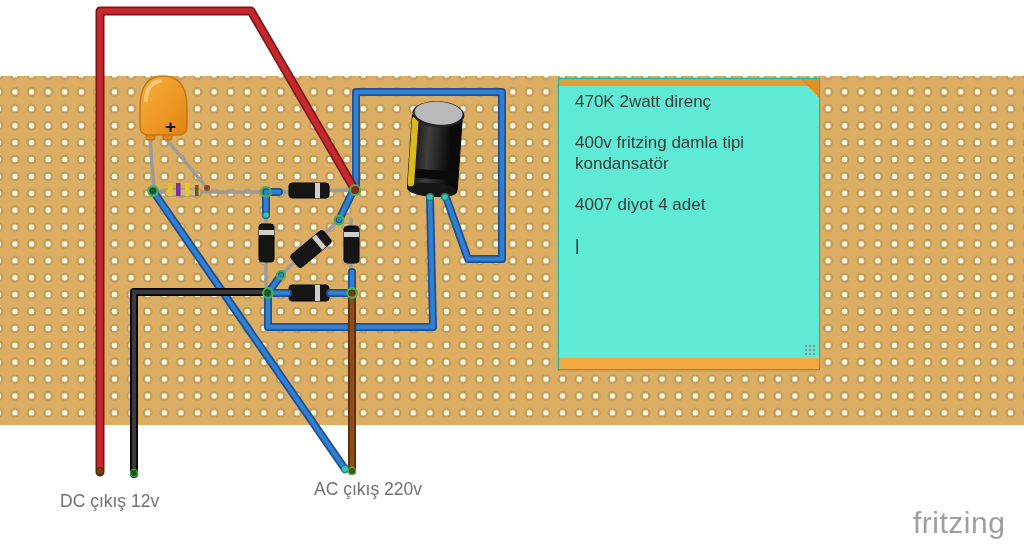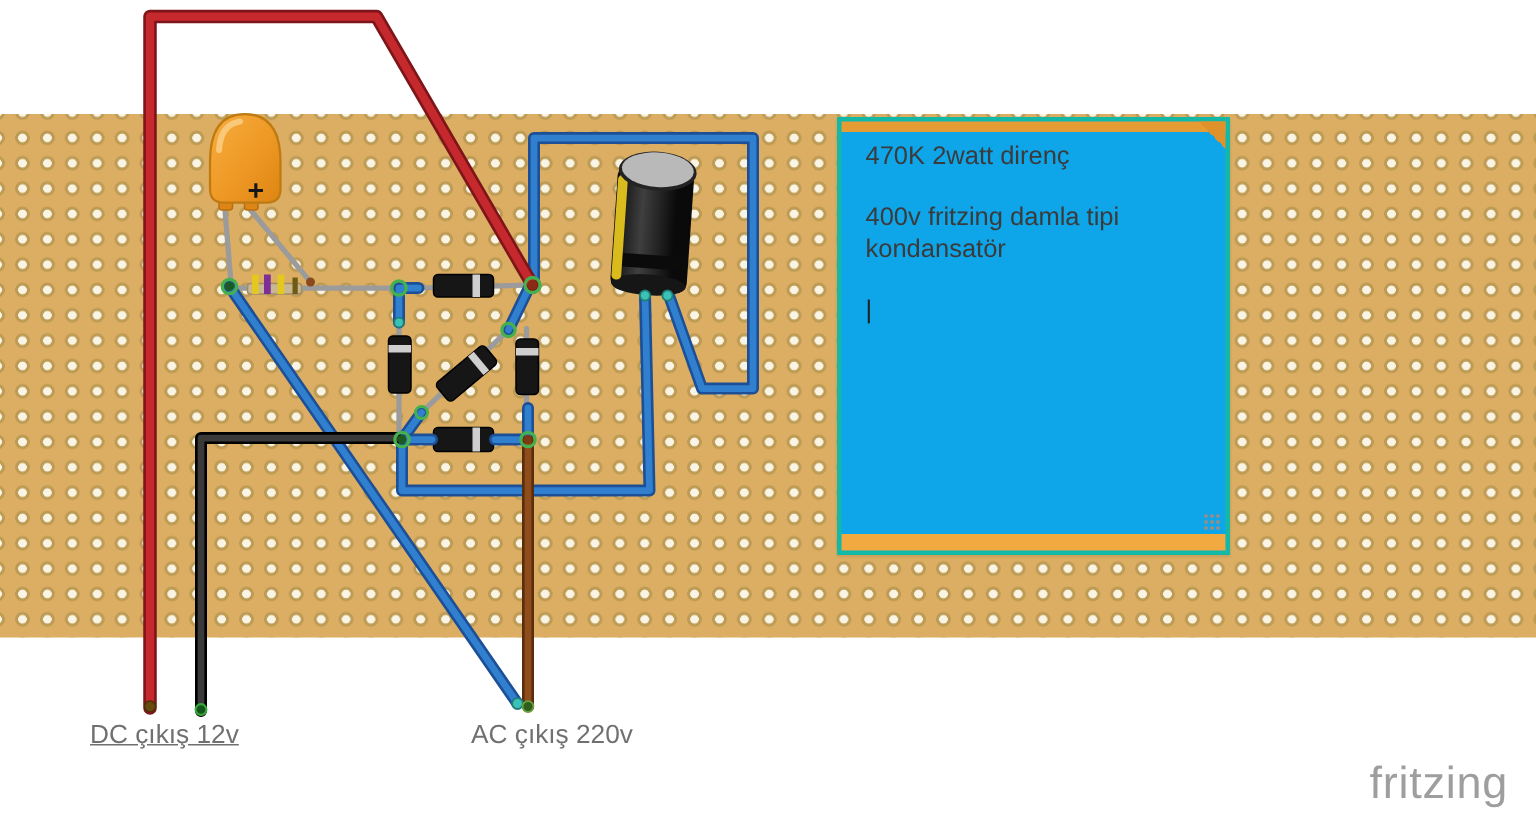--- a/index.html
+++ b/index.html
@@ -8,36 +8,36 @@
   #stage{position:absolute;inset:0;width:1024px;height:548px;}
   
   #board{position:absolute;left:0;top:76px;width:1024px;height:349px;
     background-color:#dcae63;
     background-image:radial-gradient(circle,#faf4e4 0 2.7px,#bd9b54 3.1px 4.7px,rgba(0,0,0,0) 5.1px);
     background-size:16.6px 16.9px;background-position:6.7px 7.5px;}
   
   #circuit{position:absolute;left:0;top:0;width:1024px;height:548px;}
   
   #note{position:absolute;left:558px;top:78px;width:262px;height:292px;
-    background:#0ea5e9;border:3px solid #14b8a6;box-sizing:border-box;box-shadow:0 1px 2px rgba(0,0,0,.12);}
+    background:#5eead4;border:1px solid #14b8a6;box-sizing:border-box;box-shadow:0 1px 2px rgba(0,0,0,.12);}
   #note .bar-top{position:absolute;left:0;top:0;right:0;height:7px;background:#e59d33;}
   #note .bar-bottom{position:absolute;left:0;bottom:0;right:0;height:11px;background:#f2a93f;}
   #note .fold{position:absolute;right:0;top:0;width:18px;height:18px;
     background:linear-gradient(225deg,#e0922a 50%,rgba(0,0,0,0) 50%);}
   #note .grip{position:absolute;right:3px;bottom:13px;width:12px;height:12px;
     background-image:radial-gradient(circle,#8e8e8e 0 1.1px,rgba(0,0,0,0) 1.4px);
     background-size:4px 4px;}
   #note .text{position:absolute;left:16px;right:14px;top:12px;color:#3b3b3b;
     font-size:17px;line-height:21px;}
   #note .text p{margin:0 0 20px 0;}
   #note .cursor{display:inline-block;color:#222;animation:blink 1s steps(1) infinite;}
   @keyframes blink{50%{opacity:0;}}
   
   .wire-label{position:absolute;color:#707070;font-size:17.5px;}
-  #label-dc{left:60px;top:479px;text-decoration:underline;}
+  #label-dc{left:60px;top:491px;}
   #label-ac{left:314px;top:479px;}
   
   #logo{position:absolute;left:913px;top:506px;color:#9e9e9e;font-size:30px;
     font-weight:500;letter-spacing:.5px;}
 </style>
 </head>
 <body>
 
 <div id="stage">
 
@@ -191,20 +191,21 @@
       <circle cx="352" cy="471" r="3.6" fill="#2f5e1f" stroke="#69a13f" stroke-width="1.2"></circle>
     </g>
   </svg>
 
   <div id="note">
     <div class="bar-top"></div>
     <div class="fold"></div>
     <div class="text">
       <p>470K 2watt direnç</p>
       <p>400v fritzing damla tipi kondansatör</p>
+      <p>4007 diyot 4 adet</p>
       <span class="cursor">|</span>
     </div>
     <div class="bar-bottom"></div>
     <div class="grip"></div>
   </div>
 
   <div id="label-dc" class="wire-label">DC çıkış 12v</div>
   <div id="label-ac" class="wire-label">AC çıkış 220v</div>
 
   <div id="logo">fritzing</div>

